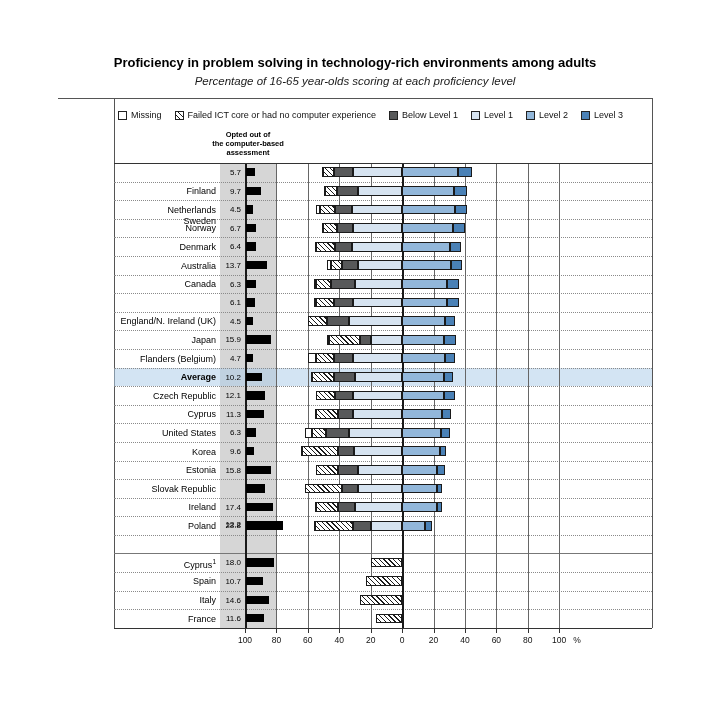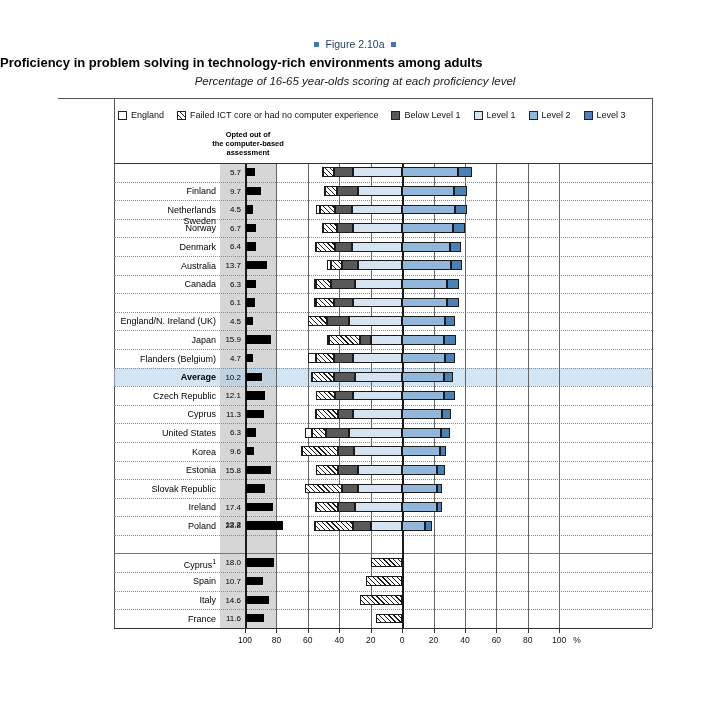--- a/index.html
+++ b/index.html
@@ -5,21 +5,21 @@
   html,body{margin:0;padding:0;background:#ffffff;}
   #canvas{
     position:relative;width:710px;height:704px;background:#fff;
     font-family:"Liberation Sans","DejaVu Sans",sans-serif;color:#111;
     overflow:hidden;
   }
   .abs{position:absolute;}
   
   #figure-label-row{top:38px;left:0;width:710px;text-align:center;font-size:10.5px;color:#1d3d5c;}
   .fig-square{display:inline-block;width:5px;height:5px;background:#3f79b5;vertical-align:middle;margin:0 7px 2px 7px;}
-  #figure-title{top:55px;left:0;width:710px;text-align:left;font-weight:bold;font-size:13px;color:#000;}
+  #figure-title{top:55px;left:0;width:710px;text-align:center;font-weight:bold;font-size:13px;color:#000;}
   #figure-subtitle{top:75px;left:0;width:710px;text-align:center;font-style:italic;font-size:11.5px;color:#1a1a1a;}
   
   .rule-h{background:#555;height:1px;}
   .rule-v{background:#555;width:1px;}
   
   #legend{top:104px;left:118px;width:532px;height:22px;display:flex;align-items:center;gap:13px;font-size:9px;color:#111;}
   .legend-item{display:flex;align-items:center;gap:4px;white-space:nowrap;}
   .swatch{width:9px;height:9px;border:1px solid #222;box-sizing:border-box;flex:0 0 auto;}
   
   #opted-header{top:130px;left:198px;width:100px;text-align:center;font-weight:bold;font-size:7.5px;line-height:9px;color:#000;}
@@ -31,34 +31,31 @@
   .country-label{position:absolute;text-align:right;font-size:9px;white-space:nowrap;color:#000;}
   .country-label sup{font-size:6.5px;}
   .opted-value{position:absolute;text-align:right;font-size:8px;color:#000;}
   .axis-label{position:absolute;text-align:center;font-size:8.5px;color:#111;}
 </style>
 </head>
 <body>
 
 <div id="canvas">
 
-  <div class="abs" id="figure-label-row">
-    <span class="fig-square"></span><span>Figure 2.10a</span><span class="fig-square"></span>
-  </div>
   <div class="abs" id="figure-title">Proficiency in problem solving in technology-rich environments among adults</div>
   <div class="abs" id="figure-subtitle">Percentage of 16-65 year-olds scoring at each proficiency level</div>
 
   <div class="abs rule-h" style="top:98px;left:58px;width:594px;"></div>
   <div class="abs rule-v" style="top:98px;left:114px;height:530px;"></div>
   <div class="abs rule-v" style="top:98px;left:652px;height:530px;"></div>
 
   <div class="abs" id="legend">
       <span class="legend-item">
         <span class="swatch" style="background: rgb(255, 255, 255);"></span>
-        <span>England</span>
+        <span>Missing</span>
       </span>
       <span class="legend-item">
         <span class="swatch hatch"></span>
         <span>Failed ICT core or had no computer experience</span>
       </span>
       <span class="legend-item">
         <span class="swatch" style="background: rgb(88, 89, 90);"></span>
         <span>Below Level 1</span>
       </span>
       <span class="legend-item">

